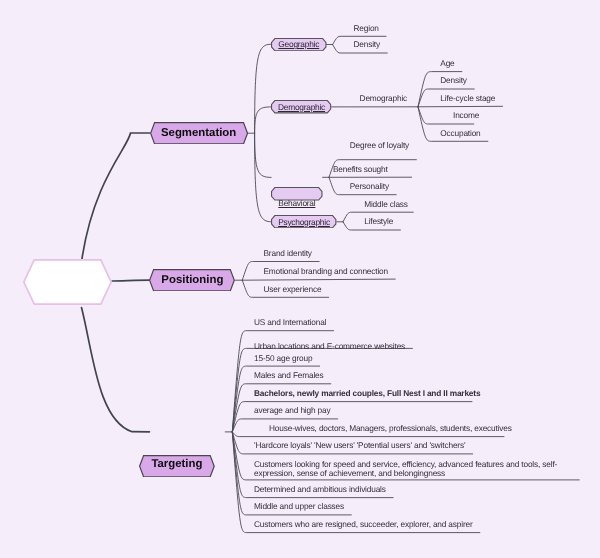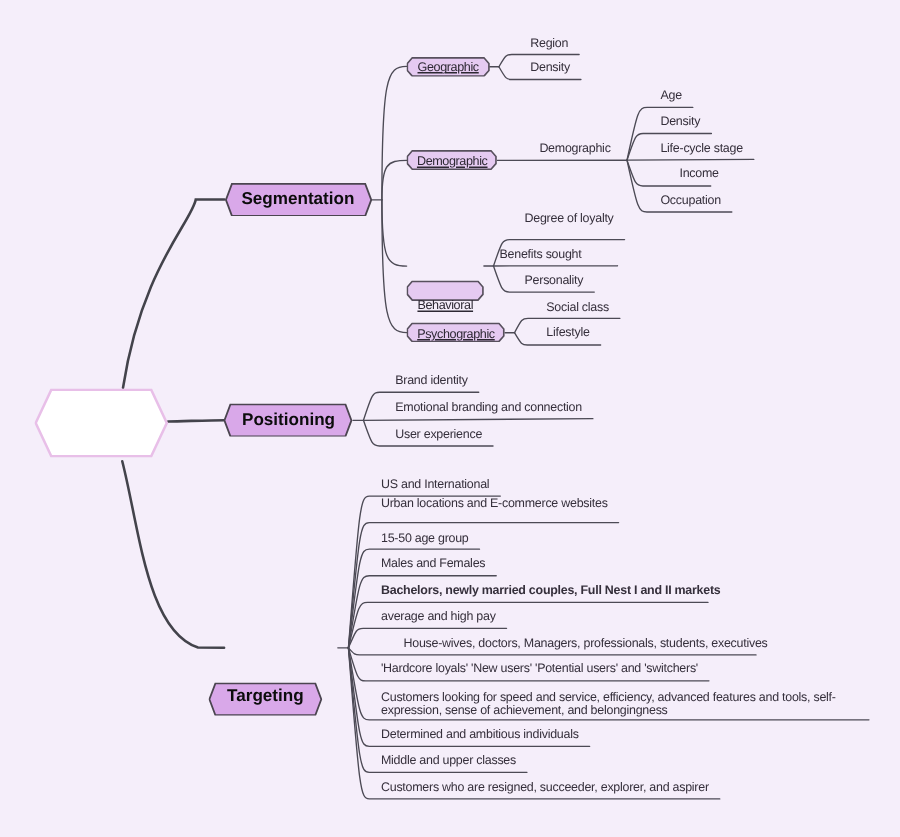--- a/index.html
+++ b/index.html
@@ -127,27 +127,27 @@
       <div class="leaf" style="left: 353.5px; bottom: 508.6px;">Density</div>
       <div class="leaf" style="left: 359.6px; bottom: 455px;">Demographic</div>
       <div class="leaf" style="left: 440.3px; bottom: 490px;">Age</div>
       <div class="leaf" style="left: 440.3px; bottom: 472.6px;">Density</div>
       <div class="leaf" style="left: 440.3px; bottom: 455.3px;">Life-cycle stage</div>
       <div class="leaf" style="left: 453px; bottom: 437.6px;">Income</div>
       <div class="leaf" style="left: 440.3px; bottom: 420.3px;">Occupation</div>
       <div class="leaf" style="left: 349.7px; bottom: 408px;">Degree of loyalty</div>
       <div class="leaf" style="left: 333px; bottom: 384.4px; margin-top: 20px;">Benefits sought</div>
       <div class="leaf" style="left: 349.7px; bottom: 366.9px;">Personality</div>
-      <div class="leaf" style="left: 364.2px; bottom: 349.4px;">Social class</div>
+      <div class="leaf" style="left: 364.2px; bottom: 349.4px;">Middle class</div>
       <div class="leaf" style="left: 364.2px; bottom: 331.6px;">Lifestyle</div>
       <div class="leaf" style="left: 263.5px; bottom: 300.1px;">Brand identity</div>
       <div class="leaf" style="left: 263.5px; bottom: 282.5px; margin-top: 32px;">Emotional branding and connection</div>
       <div class="leaf" style="left: 263.5px; bottom: 264.3px;">User experience</div>
       <div class="leaf" style="left: 254px; bottom: 230.9px;">US and International</div>
-      <div class="leaf" style="left: 254px; bottom: 218px;">Urban locations and E-commerce websites</div>
+      <div class="leaf" style="left: 254px; bottom: 207px;">Urban locations and E-commerce websites</div>
       <div class="leaf" style="left: 254px; bottom: 195.5px;">15-50 age group</div>
       <div class="leaf" style="left: 254px; bottom: 177.8px;">Males and Females</div>
       <div class="leaf" style="left: 254px; bottom: 160px; font-weight: bold;">Bachelors, newly married couples, Full Nest I and II markets</div>
       <div class="leaf" style="left: 254px; bottom: 142.7px;">average and high pay</div>
       <div class="leaf" style="left: 254px; bottom: 125px; padding-left: 15px;">House-wives, doctors, Managers, professionals, students, executives</div>
       <div class="leaf" style="left: 254px; bottom: 107.7px;">'Hardcore loyals' 'New users' 'Potential users' and 'switchers'</div>
       <div class="leaf" style="left: 254px; white-space: normal; width: 318px; line-height: 8.8px; bottom: 80.4px;">Customers looking for speed and service, efficiency, advanced features and tools, self-expression, sense of achievement, and belongingness</div>
       <div class="leaf" style="left: 254px; bottom: 64px;">Determined and ambitious individuals</div>
       <div class="leaf" style="left: 254px; bottom: 46.7px;">Middle and upper classes</div>
       <div class="leaf" style="left: 254px; bottom: 29px;">Customers who are resigned, succeeder, explorer, and aspirer</div>

